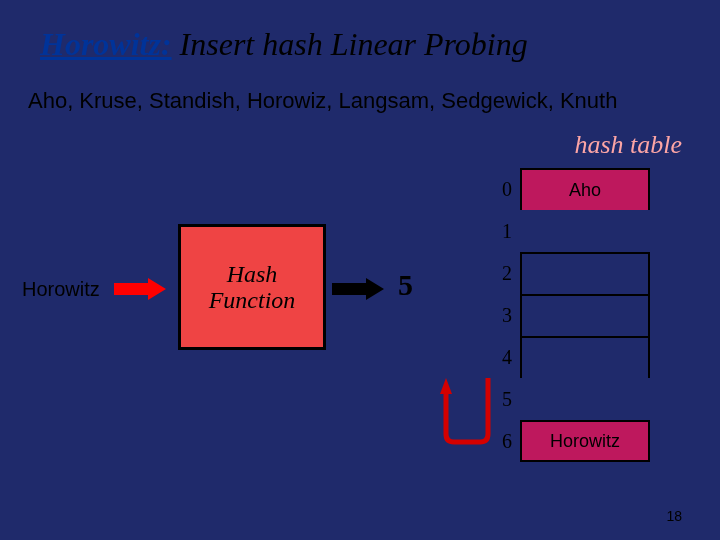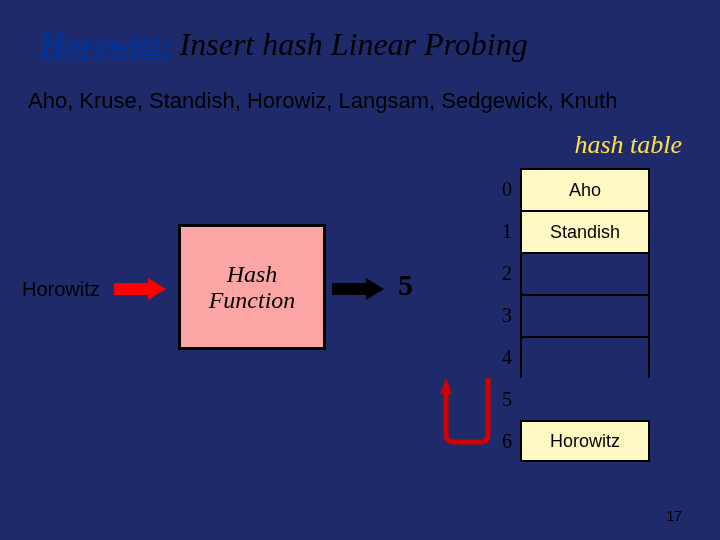--- a/index.html
+++ b/index.html
@@ -31,21 +31,21 @@
     color: #000;
     font-family: Arial, Helvetica, sans-serif;
     text-align: center;
   }
   .table-caption {
     position: absolute;
     right: 38px;
     top: 130px;
     font-style: italic;
     font-size: 26px;
-    color: #fde047;
+    color: #fca5a5;
   }
   .input-label {
     position: absolute;
     left: 22px;
     top: 278px;
     font-size: 20px;
     color: #000;
     font-family: Arial, Helvetica, sans-serif;
   }
   .arrow-input {
@@ -54,21 +54,21 @@
     top: 278px;
     width: 52px;
     height: 22px;
   }
   .hashbox {
     position: absolute;
     left: 178px;
     top: 224px;
     width: 148px;
     height: 126px;
-    background: #fca5a5;
+    background: #ef4444;
     border: 3px solid #000;
     display: flex;
     align-items: center;
     justify-content: center;
     font-style: italic;
     font-size: 24px;
     color: #000;
     text-align: center;
     line-height: 1.1;
   }
@@ -115,21 +115,21 @@
     border-bottom: none;
     display: flex;
     align-items: center;
     justify-content: center;
     font-family: Arial, Helvetica, sans-serif;
     font-size: 18px;
     color: #000;
     background: transparent;
   }
   .row:last-child .cell { border-bottom: 2px solid #000; }
-  .cell.filled { background: #fef9c3; }
+  .cell.filled { background: #be185d; }
   .probe-arrow {
     position: absolute;
     left: 440px;
     top: 374px;
     width: 54px;
     height: 72px;
   }
   .slide-num {
     position: absolute;
     right: 38px;
@@ -168,21 +168,20 @@
 
 <div class="hash-result">5</div>
 
 <div class="table" id="hash-table">
     <div class="row">
       <div class="idx">0</div>
       <div class="cell filled">Aho</div>
     </div>
     <div class="row">
       <div class="idx">1</div>
-      <div class="cell filled">Standish</div>
     </div>
     <div class="row">
       <div class="idx">2</div>
       <div class="cell"></div>
     </div>
     <div class="row">
       <div class="idx">3</div>
       <div class="cell"></div>
     </div>
     <div class="row">
@@ -196,13 +195,13 @@
       <div class="idx">6</div>
       <div class="cell filled">Horowitz</div>
     </div>
   </div>
 
 <svg class="probe-arrow" viewBox="0 0 54 72">
   <path d="M 48 4 L 48 60 Q 48 68 40 68 L 14 68 Q 6 68 6 60 L 6 18" fill="none" stroke="#d40000" stroke-width="5"></path>
   <polygon points="6,4 0,20 12,20" fill="#d40000"></polygon>
 </svg>
 
-<div class="slide-num">17</div>
+<div class="slide-num">18</div>
 
 </body></html>

